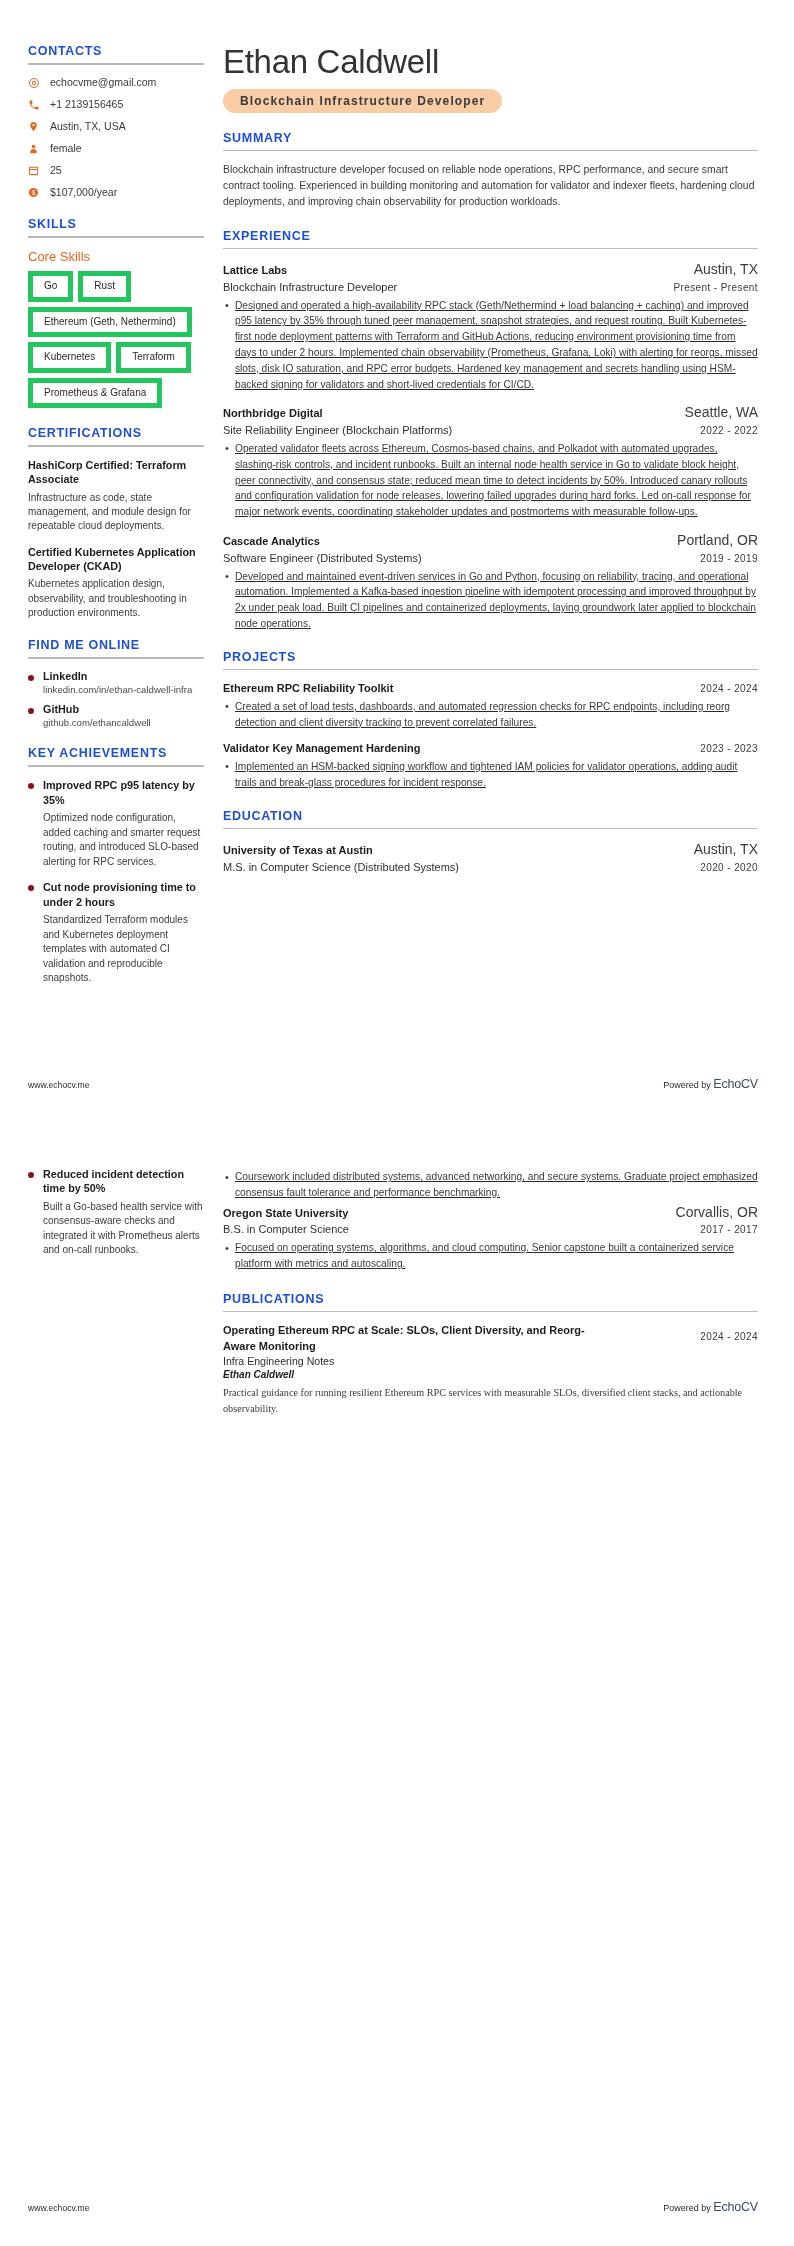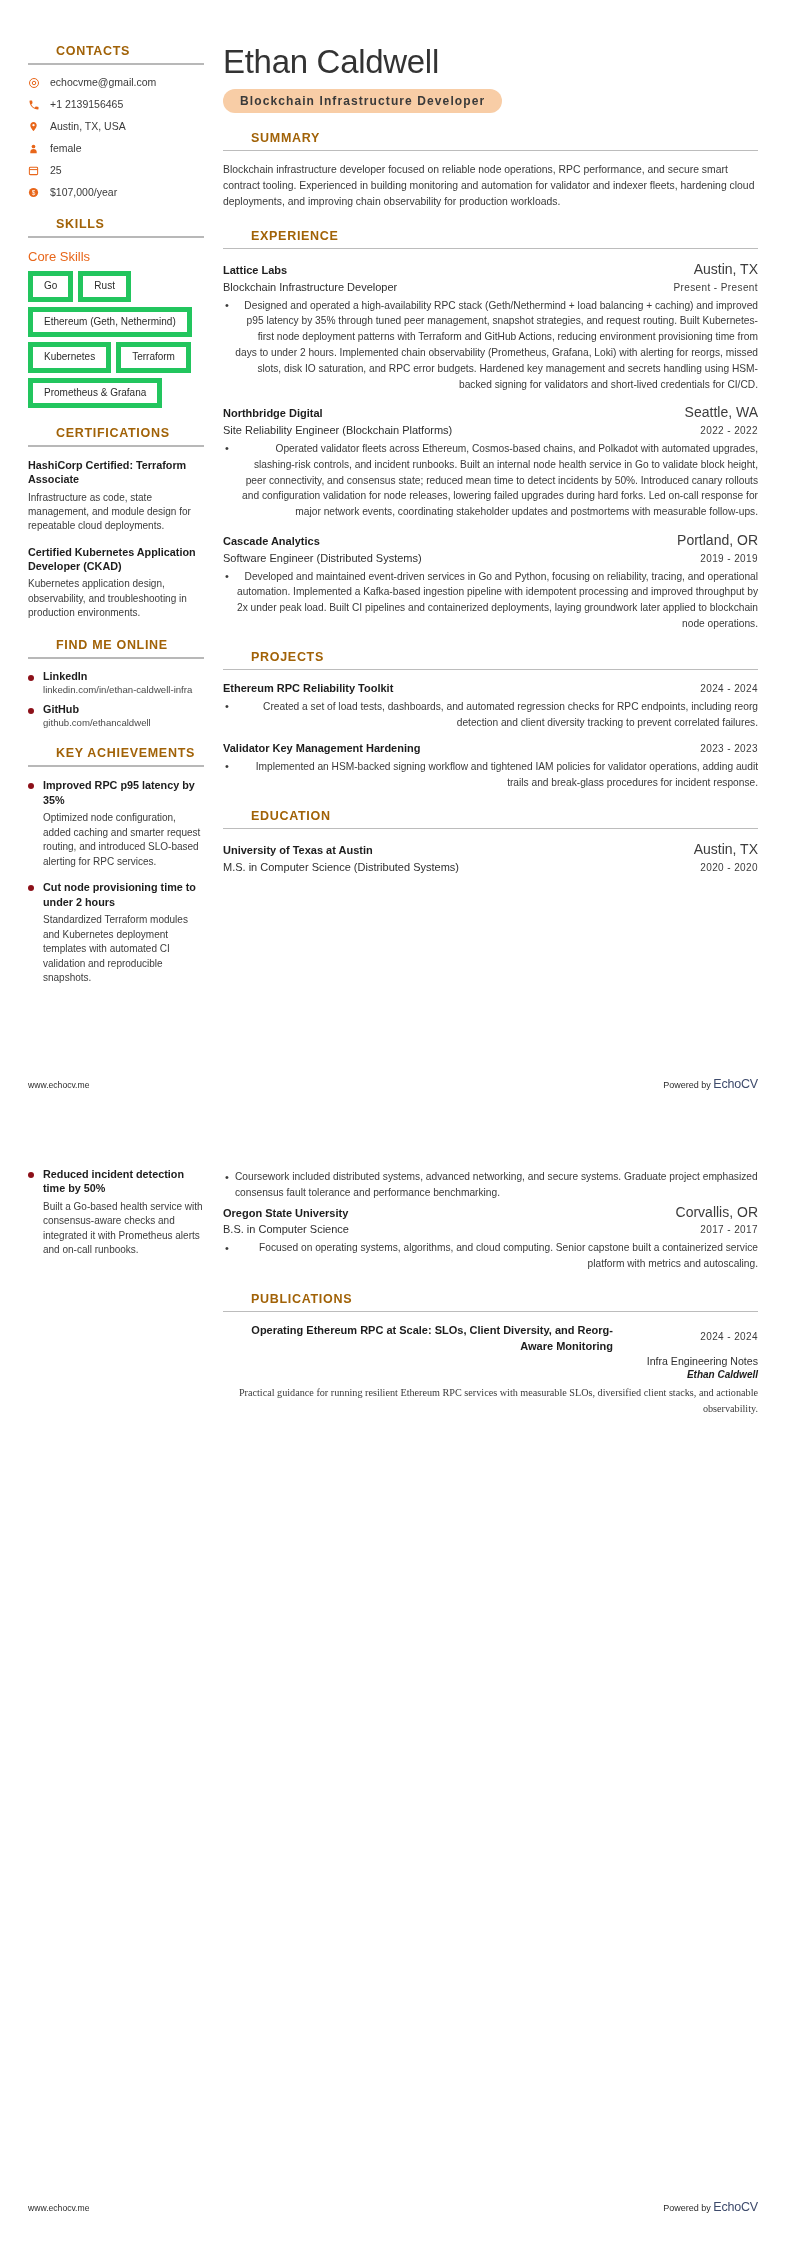--- a/index.html
+++ b/index.html
@@ -22,26 +22,25 @@
     width: 794px;
   }
 
   
   .cols { display: flex; align-items: flex-start; }
   .left-col { width: 214px; padding-left: 28px; padding-right: 10px; }
   .right-col { width: 580px; padding-left: 9px; padding-right: 36px; }
 
   
   .sec-title {
-    color: #a16207;
+    color: #1d4ed8;
     font-size: 12.5px;
     font-weight: bold;
     letter-spacing: 0.7px;
     margin-bottom: 5px;
-    margin-left: 28px;
   }
   .sec-rule {
     height: 2px;
     background: #b8b8b8;
     margin-bottom: 11px;
   }
   .sec-rule.thin { height: 1.5px; background: #bcbcbc; }
   .sec { margin-bottom: 18px; }
 
   
@@ -158,21 +157,21 @@
   .header-block { margin-bottom: 18px; }
 
   
   .summary-text {
     font-size: 10.4px;
     color: #3a3a3a;
     line-height: 1.55;
   }
 
   
-  .entry { margin-bottom: 11px; text-align: right; }
+  .entry { margin-bottom: 11px; }
   .entry-row {
     display: flex;
     justify-content: space-between;
     align-items: baseline;
     gap: 12px;
   }
   .entry-org {
     font-size: 11px;
     font-weight: bold;
     color: #1d1d1d;
@@ -189,21 +188,21 @@
     color: #2f2f2f;
     line-height: 1.45;
   }
   .entry-date {
     font-size: 10px;
     color: #3c3c3c;
     white-space: nowrap;
     letter-spacing: 0.4px;
     line-height: 1.45;
   }
-  .entry-bullets { list-style: none; margin-top: 2px; }
+  .entry-bullets { list-style: none; margin-top: 2px; text-decoration: underline; }
   .entry-bullets li {
     position: relative;
     padding-left: 12px;
     font-size: 10.2px;
     color: #3a3a3a;
     line-height: 1.55;
     margin-bottom: 2px;
   }
   .entry-bullets li::before {
     content: "•";

